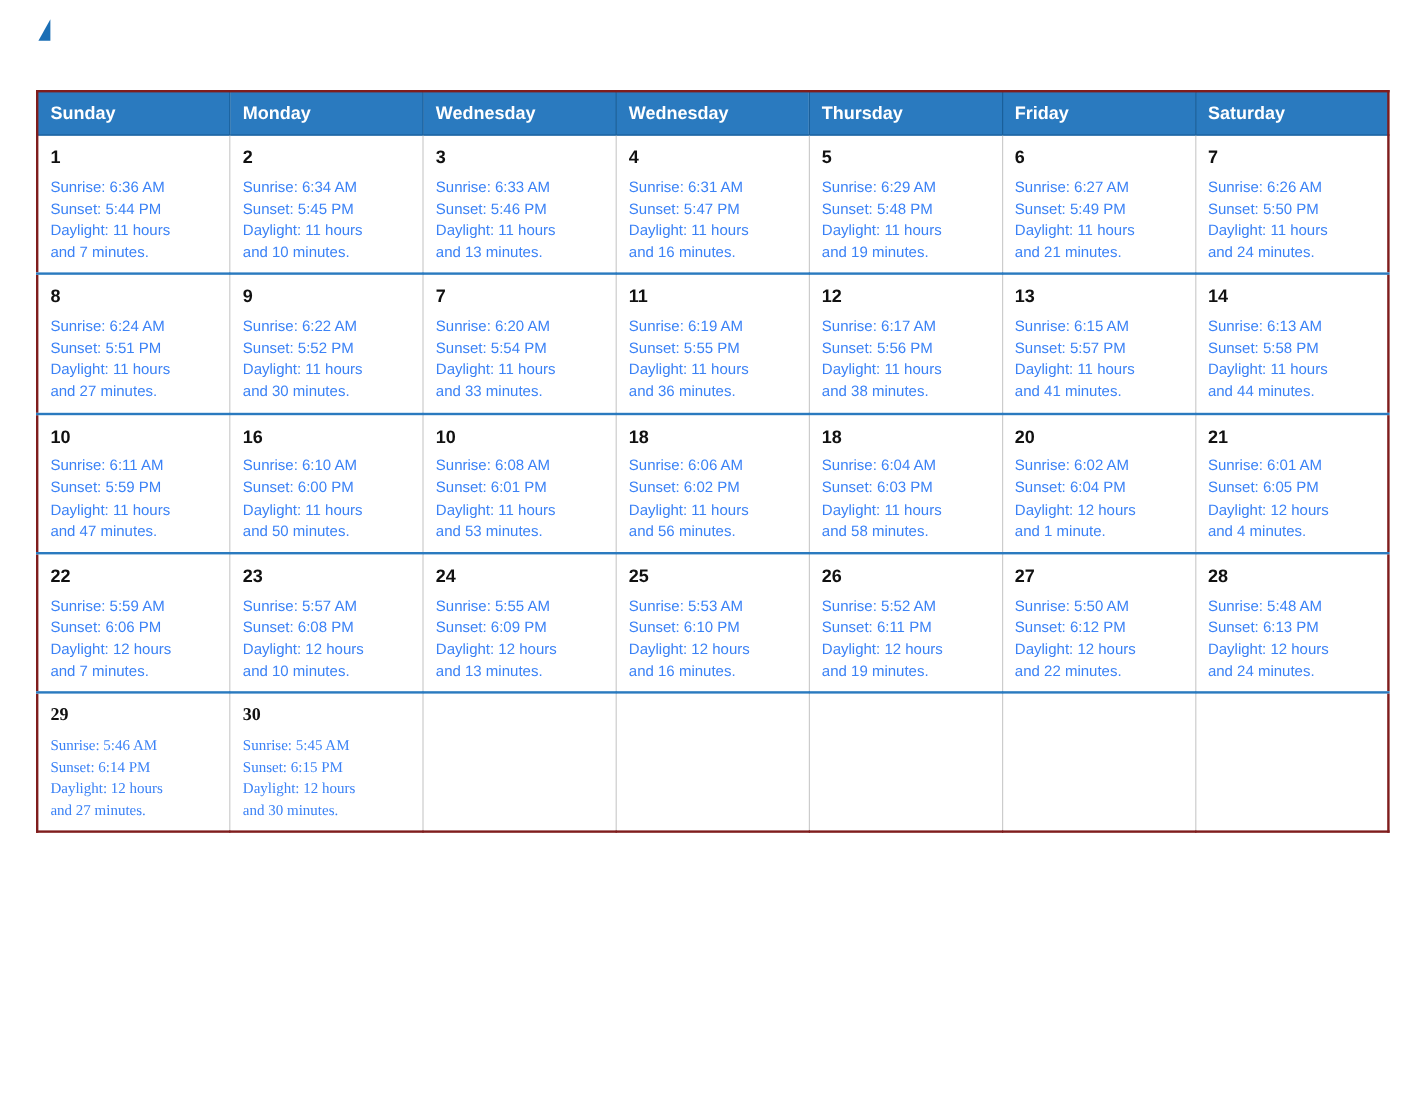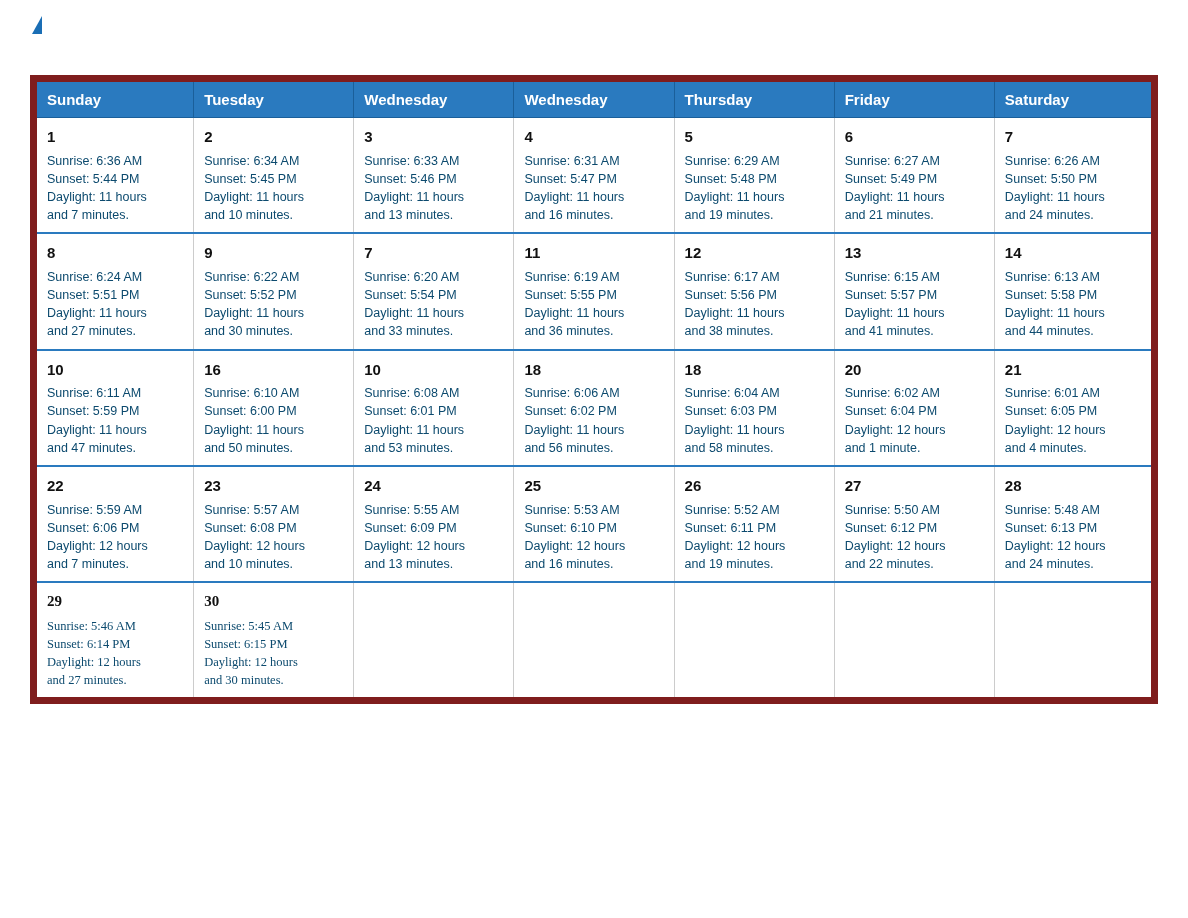--- a/index.html
+++ b/index.html
@@ -57,21 +57,21 @@
     }
     .title-block h2 {
       font-size: 22px;
       font-weight: 400;
       color: #333;
       margin-top: 4px;
     }
     .calendar {
       width: 100%;
       border-collapse: collapse;
-      border: 7px solid #7f1d1d;
+      border: 2px solid #7f1d1d;
       margin-top: 41px;
     }
     .calendar thead tr th {
       background-color: #2a7abf;
       color: #fff;
       font-size: 15px;
       font-weight: 600;
       padding: 9px 10px;
       text-align: left;
       border: 1px solid #1a5f9a;
@@ -86,21 +86,21 @@
       line-height: 1.45;
     }
     .day-number {
       font-size: 15px;
       font-weight: 700;
       margin-bottom: 4px;
       color: #111;
     }
     .day-info {
       font-size: 12.5px;
-      color: #0c4a6e;
+      color: #3b82f6;
     }
     .calendar tbody tr {
       border-bottom: 2px solid #2a7abf;
     }
     .calendar tbody tr:last-child {
       border-bottom: 1px solid #ccc;
       font-family: Liberation Serif, serif;
     }
     .empty-cell {
       background: #fff;
@@ -120,21 +120,21 @@
   <div class="title-block">
     <h1></h1>
     <h2></h2>
   </div>
 </div>
 
 <table class="calendar">
   <thead>
     <tr>
     <th>Sunday</th>
-        <th>Tuesday</th>
+        <th>Monday</th>
         <th>Wednesday</th>
         <th>Wednesday</th>
         <th>Thursday</th>
         <th>Friday</th>
         <th>Saturday</th>
       </tr>
   </thead>
   <tbody id="calendar-body">
   <tr>
         <td>

